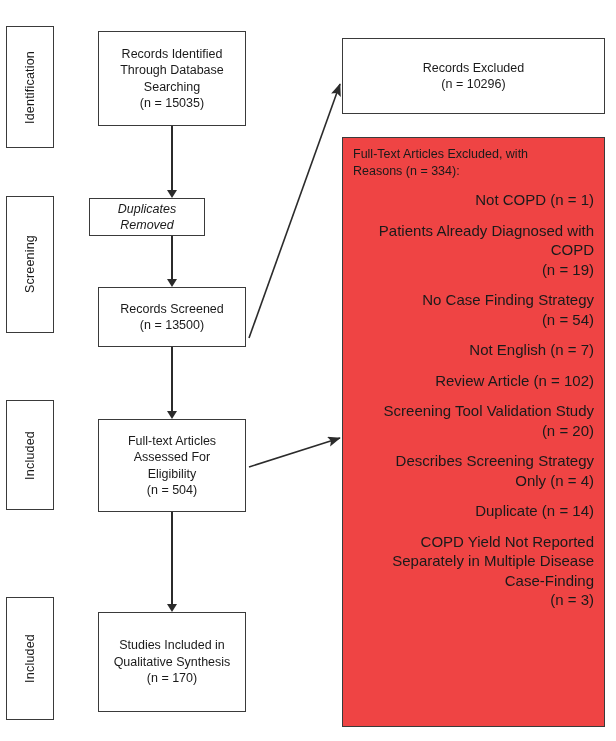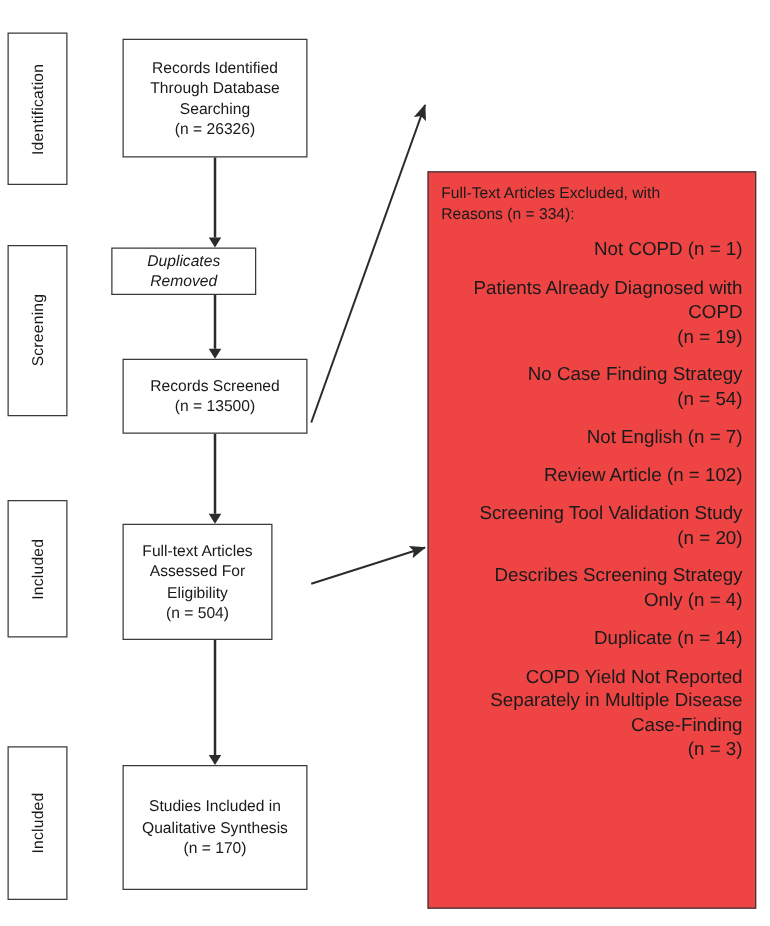--- a/index.html
+++ b/index.html
@@ -117,45 +117,49 @@
   </div>
 
   <div class="stage" style="left:6px; top:597px; width:48px; height:123px;">
     <span class="vtxt">Included</span>
   </div>
 
   <div class="box" style="left:98px; top:31px; width:148px; height:95px;">
     <span class="txt">Records Identified
 Through Database
 Searching
-(n = 26326)</span>
+(n = 15035)</span>
   </div>
 
   <div class="box" style="left:89px; top:198px; width:116px; height:38px;font-style:italic;">
     <span class="txt">Duplicates Removed</span>
   </div>
 
   <div class="box" style="left:98px; top:287px; width:148px; height:60px;">
     <span class="txt">Records Screened
 (n = 13500)</span>
   </div>
 
-  <div class="box" style="left:98px; top:419px; width:120px; height:93px;">
+  <div class="box" style="left:98px; top:419px; width:148px; height:93px;">
     <span class="txt">Full-text Articles
 Assessed For
 Eligibility
 (n = 504)</span>
   </div>
 
   <div class="box" style="left:98px; top:612px; width:148px; height:100px;">
     <span class="txt">Studies Included in
 Qualitative Synthesis
 (n = 170)</span>
   </div>
 
+  <div class="box" style="left:342px; top:38px; width:263px; height:76px;">
+    <span class="txt">Records Excluded
+(n = 10296)</span>
+  </div>
 
   <div class="listbox" style="left:342px; top:137px; width:263px; height:590px;">
     <div class="head">Full-Text Articles Excluded, with
 Reasons (n = 334):</div>
     <div class="reason">Not COPD (n = 1)</div>
     <div class="reason">Patients Already Diagnosed with COPD
 (n = 19)</div>
     <div class="reason">No Case Finding Strategy
 (n = 54)</div>
     <div class="reason">Not English (n = 7)</div>

